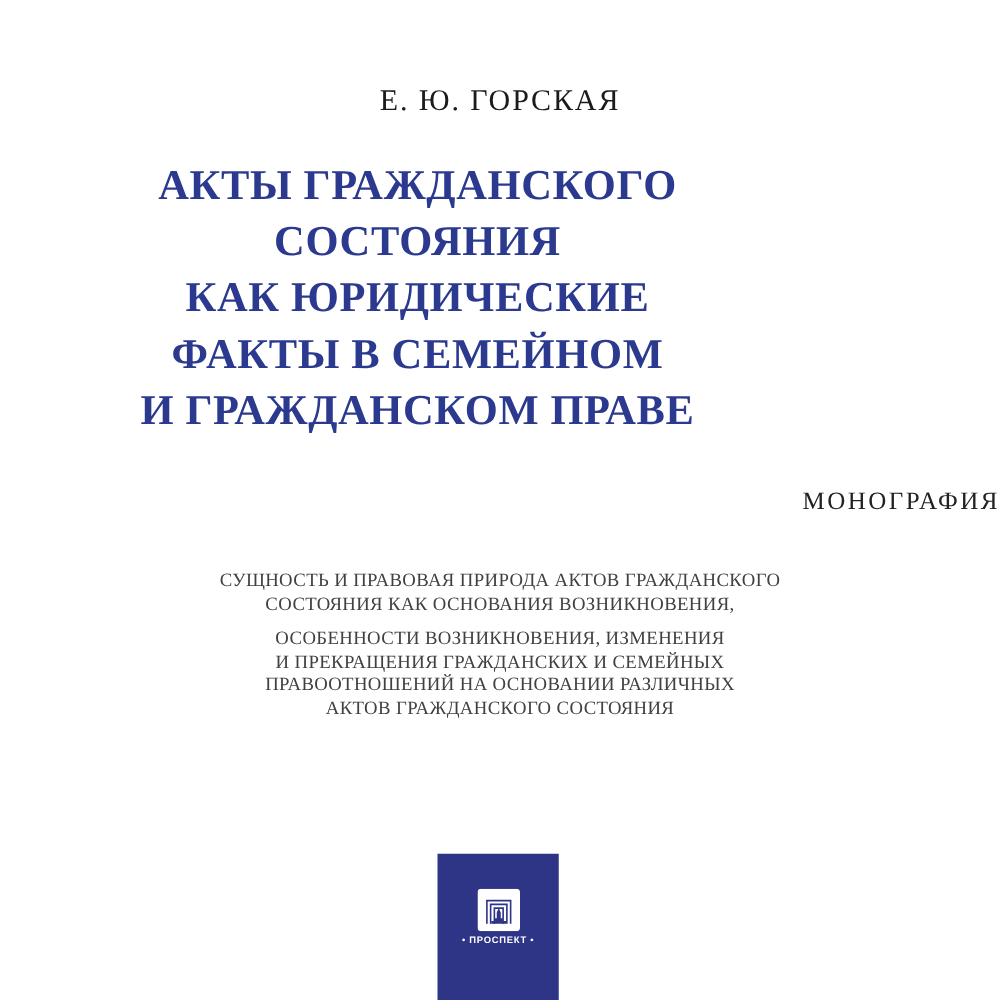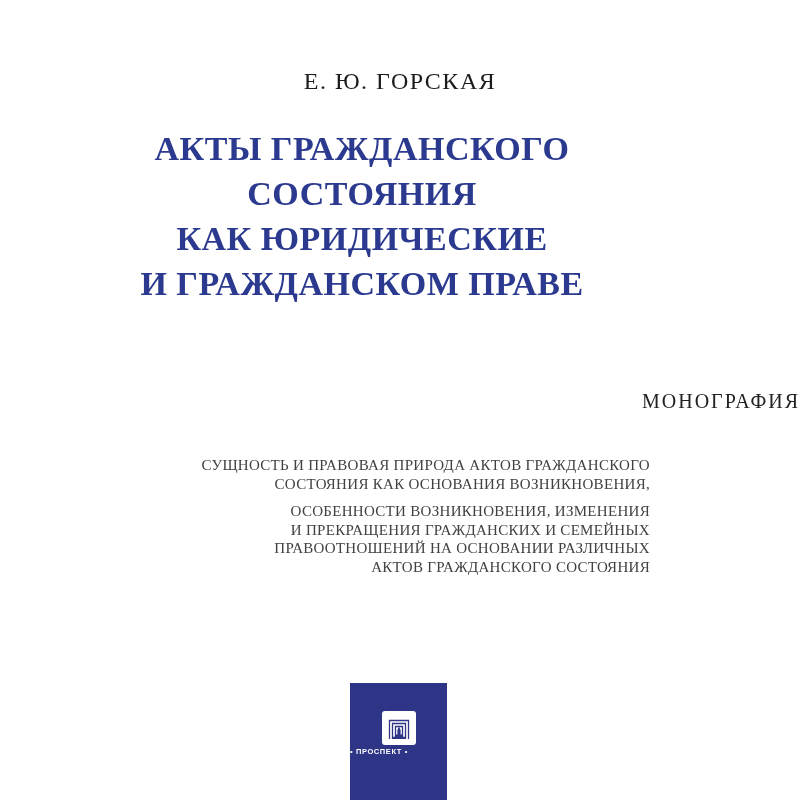--- a/index.html
+++ b/index.html
@@ -30,21 +30,20 @@
     position: absolute;
     top: 126px;
     left: 0;
     width: 668px;
     text-align: center;
     font-weight: 700;
     font-size: 34px;
     line-height: 45px;
     letter-spacing: 0.5px;
     color: #2b3a8f;
-    margin-left: 28px;
   }
   .title .title-line { display: block; }
   .subtitle {
     position: absolute;
     top: 390px;
     left: 0;
     width: 800px;
     text-align: right;
     font-size: 20px;
     letter-spacing: 2px;
@@ -54,21 +53,21 @@
     position: absolute;
     top: 456px;
     left: 150px;
     width: 500px;
     text-align: center;
     font-size: 15px;
     line-height: 18.5px;
     letter-spacing: 0.3px;
     color: #414141;
   }
-  .topic { margin: 0 0 9px 0; text-align: right; }
+  .topic { margin: 0 0 9px 0; }
   .topic-line { display: block; }
   .publisher {
     position: absolute;
     left: 350px;
     top: 683px;
     width: 97px;
     height: 117px;
     background: #2e3486;
   }
   .logo-mark {
@@ -78,40 +77,41 @@
     transform: translateX(-50%);
     width: 34px;
     height: 34px;
     line-height: 0;
   }
   .publisher-label {
     position: absolute;
     top: 64px;
     left: 0;
     width: 100%;
-    text-align: left;
+    text-align: center;
     font-family: "Liberation Sans", sans-serif;
     font-weight: 700;
     font-size: 7.5px;
     letter-spacing: 0.6px;
     color: #ffffff;
     white-space: nowrap;
   }
 </style>
 </head>
 <body>
 
 <div class="cover">
 
   <div class="author">Е. Ю. ГОРСКАЯ</div>
 
   <div class="title">
     <span class="title-line">АКТЫ ГРАЖДАНСКОГО</span>
     <span class="title-line">СОСТОЯНИЯ</span>
     <span class="title-line">КАК ЮРИДИЧЕСКИЕ</span>
+    <span class="title-line">ФАКТЫ В СЕМЕЙНОМ</span>
     <span class="title-line">И ГРАЖДАНСКОМ ПРАВЕ</span>
   </div>
 
   <div class="subtitle">МОНОГРАФИЯ</div>
 
   <div class="topics">
     <div class="topic">
       <span class="topic-line">СУЩНОСТЬ И ПРАВОВАЯ ПРИРОДА АКТОВ ГРАЖДАНСКОГО</span>
       <span class="topic-line">СОСТОЯНИЯ КАК ОСНОВАНИЯ ВОЗНИКНОВЕНИЯ,</span>
     </div>

